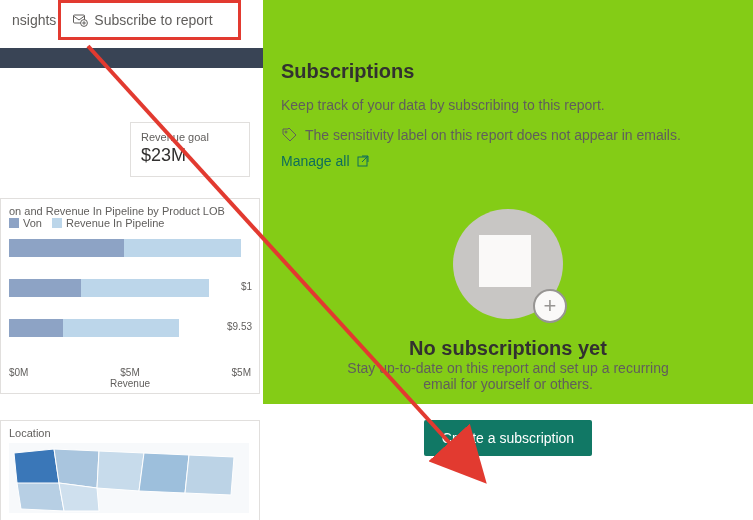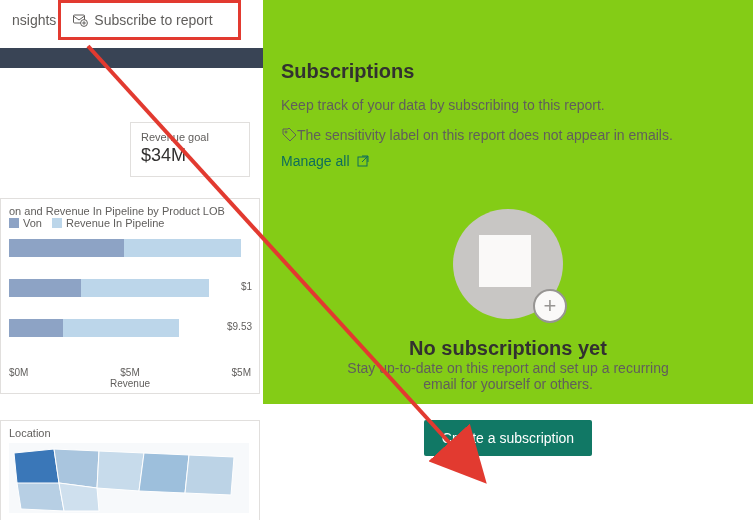--- a/index.html
+++ b/index.html
@@ -86,21 +86,21 @@
   .map-svg { margin-top: 4px; }
   .right-pane {
     position: absolute;
     left: 263px; top: 0;
     width: 490px; height: 404px;
     background: #84cc16;
     padding: 60px 18px 20px 18px;
   }
   .rp-title { font-size: 20px; font-weight: 600; color: #323130; margin: 0 0 14px 0; }
   .rp-sub { font-size: 14px; color: #605e5c; margin: 0 0 14px 0; }
-  .rp-info { display: flex; align-items: center; font-size: 14px; color: #605e5c; margin-bottom: 10px; }
+  .rp-info { display: flex; align-items: center; gap: 8px; font-size: 14px; color: #605e5c; margin-bottom: 10px; }
   .rp-link { display: flex; align-items: center; gap: 6px; color: #0f6d5c; font-size: 14px; cursor: pointer; }
   .empty-state { text-align: center; margin-top: 40px; }
   .empty-icon-wrap { width: 110px; height: 110px; margin: 0 auto 18px auto; position: relative; }
   .es-circle { width: 110px; height: 110px; background: #c8c6c4; border-radius: 50%; position: absolute; }
   .es-square { width: 52px; height: 52px; background: #faf9f8; position: absolute; left: 26px; top: 26px; }
   .es-plus { width: 34px; height: 34px; border: 2px solid #979593; background: #faf9f8; border-radius: 50%; position: absolute; right: -4px; bottom: -4px; display:flex; align-items:center; justify-content:center; color:#979593; font-size:22px; line-height:1; }
   .es-title { font-size: 20px; font-weight: 600; color: #323130; margin-bottom: 0; }
   .es-desc { font-size: 14px; color: #605e5c; margin: 0 auto 28px auto; max-width: 330px; }
   .cta-btn {
     background: #117865; color: #fff; border: none;
@@ -126,21 +126,21 @@
       </svg>
       <span>Subscribe to report</span>
     </div>
   </div>
   <div class="red-box"></div>
 
   <div class="dark-band"></div>
 
   <div class="card card-rev">
     <div class="card-label">Revenue goal</div>
-    <div class="card-value">$34M</div>
+    <div class="card-value">$23M</div>
   </div>
 
   <div class="chart-block">
     <div class="card-label">on and Revenue In Pipeline by Product LOB</div>
     <div class="legend">
       <span class="legend-box lb1"></span>
       <span>Von</span>
       <span class="legend-box lb2" style="margin-left:6px"></span>
       <span>Revenue In Pipeline</span>
     </div>

